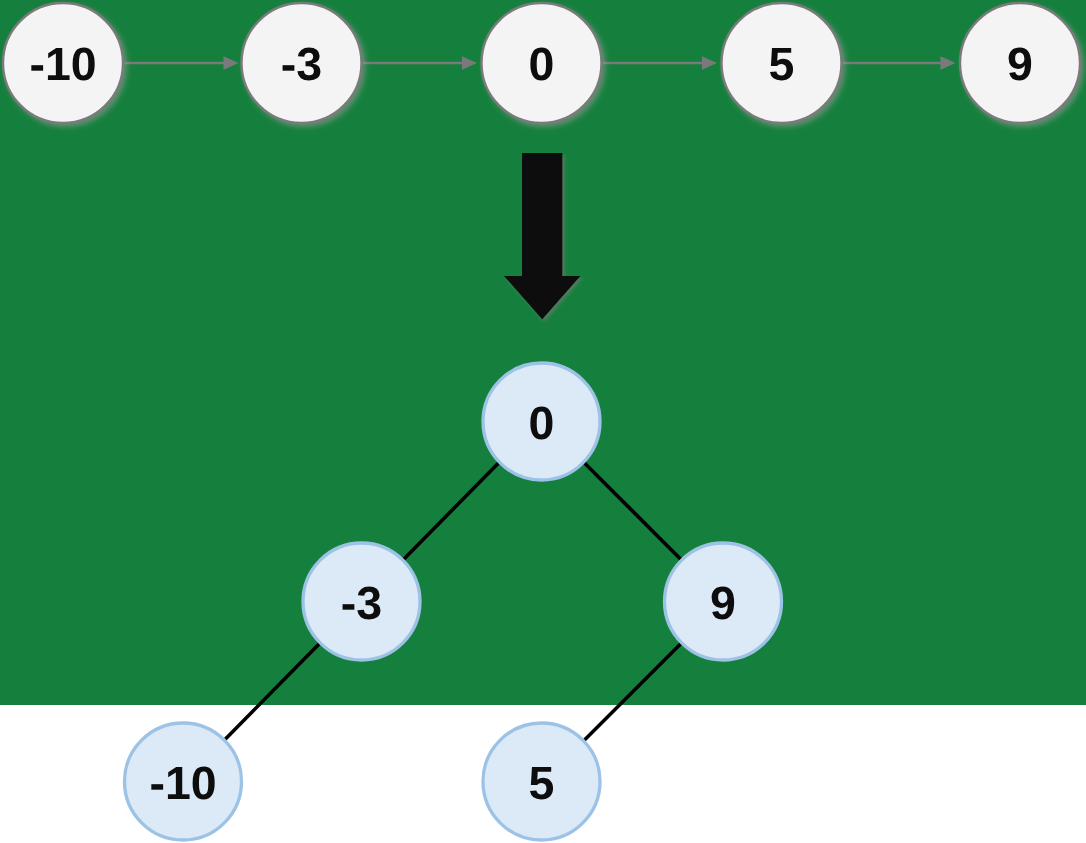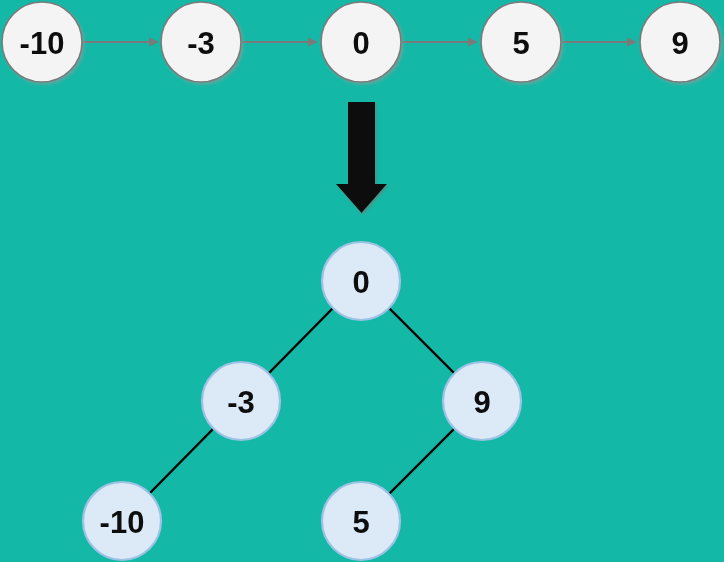--- a/index.html
+++ b/index.html
@@ -9,22 +9,22 @@
   }
   body {
     width: 724px;
     height: 562px;
     font-family: "Liberation Sans", sans-serif;
     overflow: hidden;
   }
   #stage {
     position: relative;
     width: 724px;
-    height: 562px;
-    background: #14b8a6;
+    height: 470px;
+    background: #15803d;
   }
   #diagram-svg {
     position: absolute;
     left: 0;
     top: 0;
     width: 724px;
     height: 562px;
     display: block;
   }
   .node-label {

